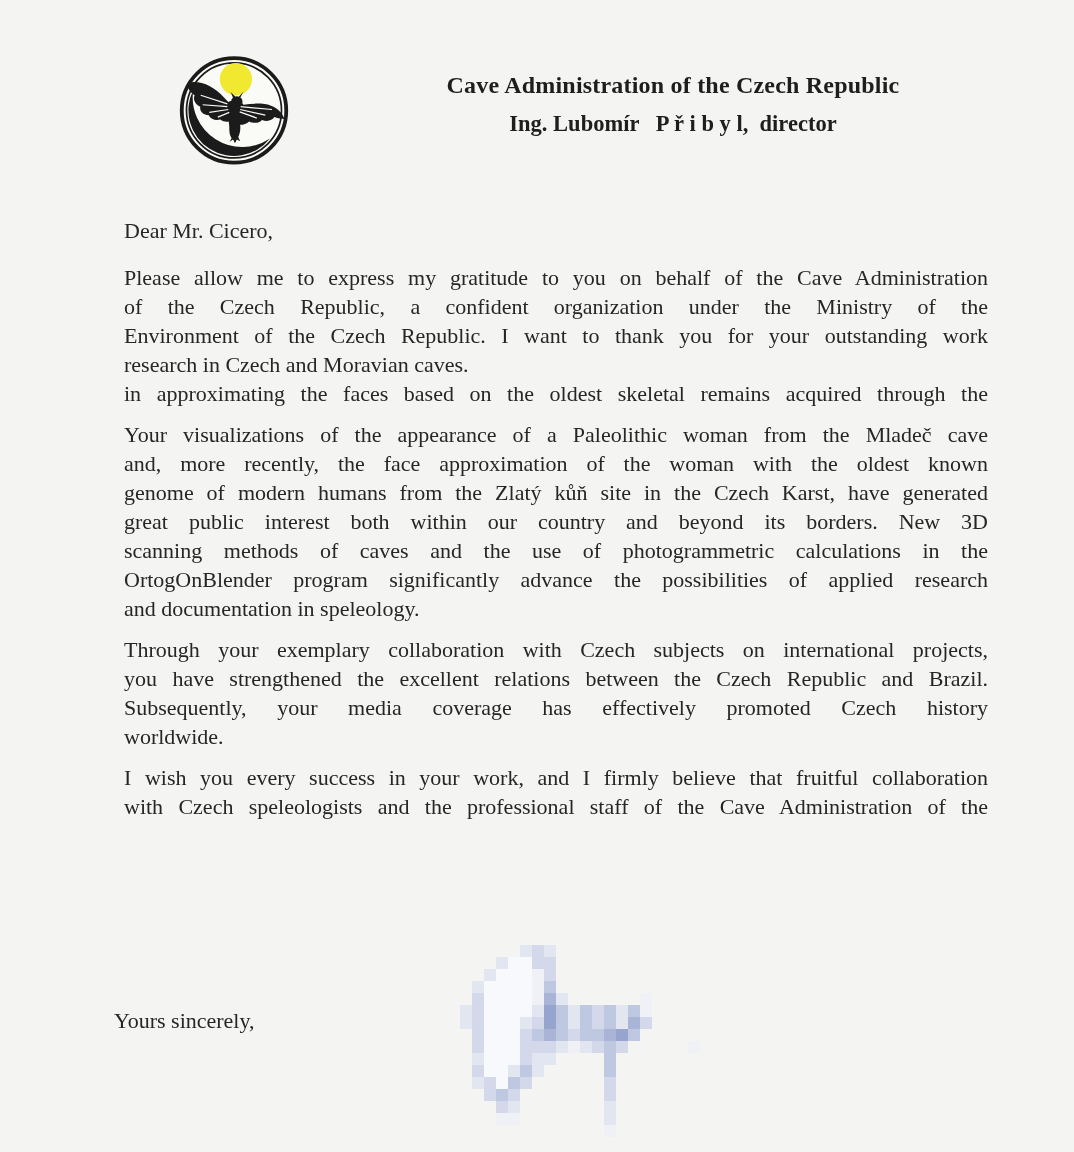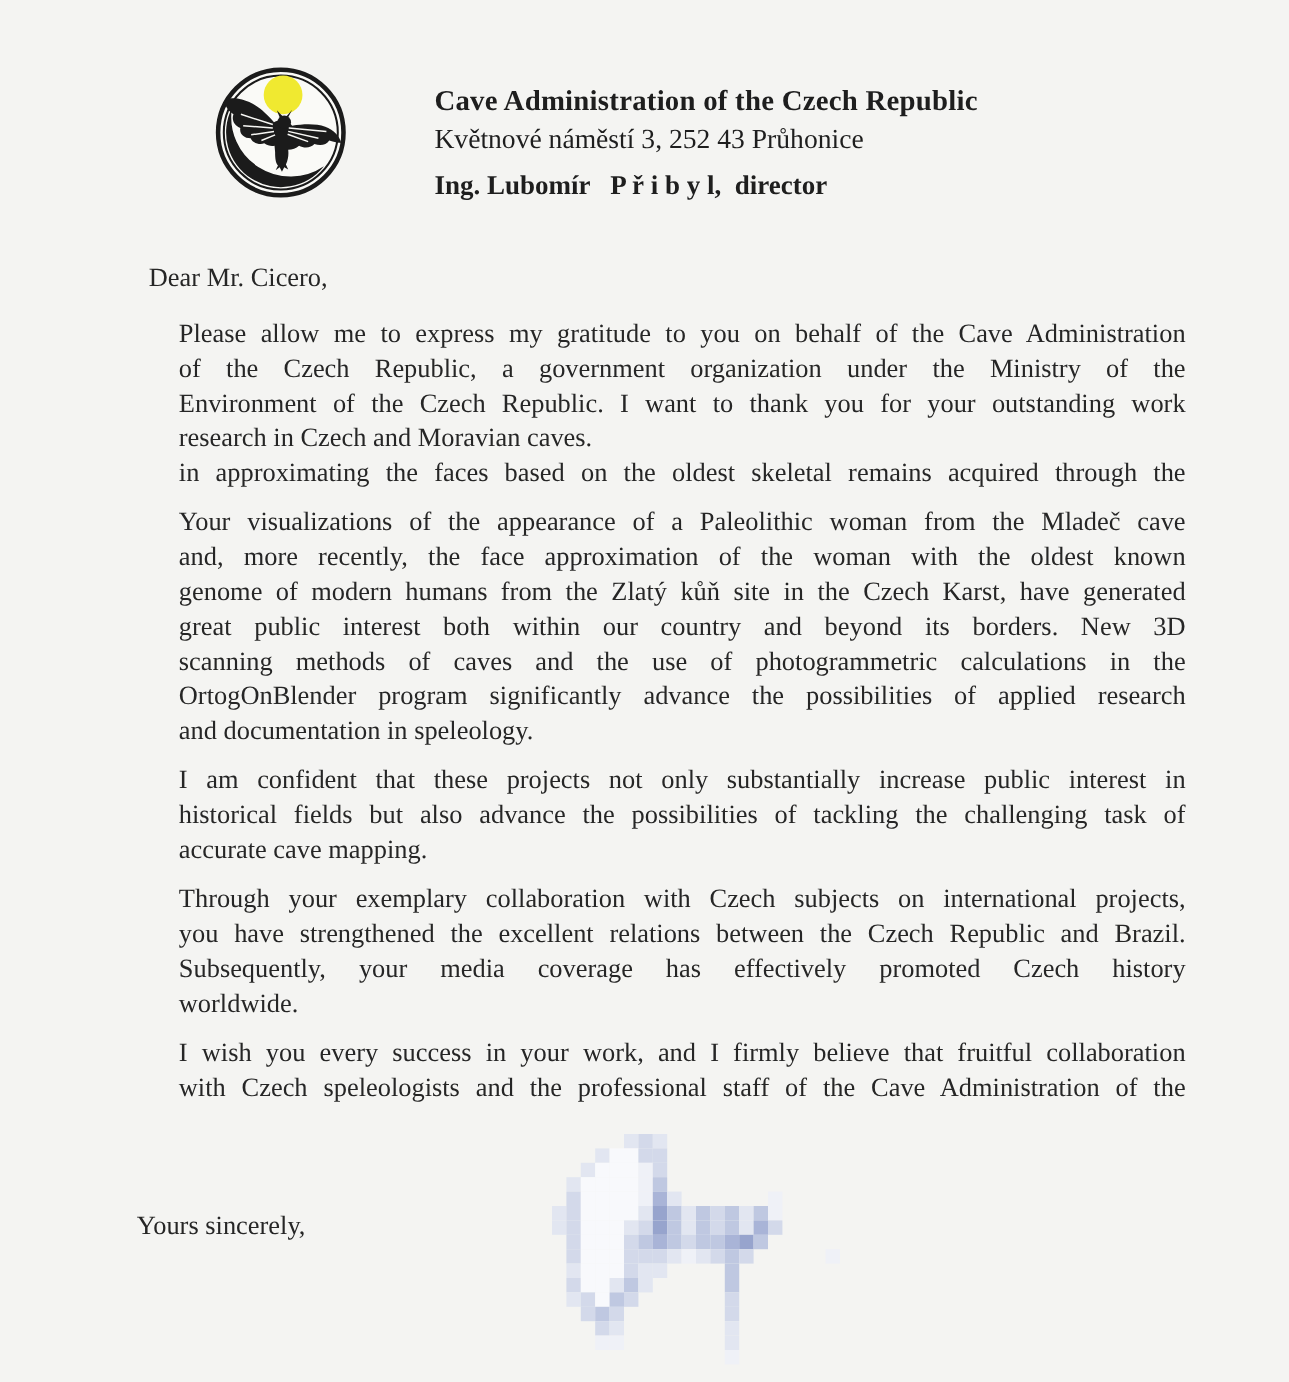--- a/index.html
+++ b/index.html
@@ -19,20 +19,21 @@
     top: 50px;
     width: 114px;
     height: 119px;
   }
   .logo svg { width: 100%; height: 100%; display: block; }
   .letterhead {
     position: absolute;
     left: 362px;
     top: 70px;
     width: 622px;
+    text-align: center;
     color: #1e1e1e;
   }
   .org {
     font-size: 24px;
     font-weight: bold;
     line-height: 30px;
     letter-spacing: 0.2px;
   }
   .addr {
     font-size: 23px;
@@ -47,21 +48,21 @@
   }
   .letter-body {
     position: absolute;
     left: 124px;
     top: 216px;
     width: 864px;
     font-size: 22px;
     line-height: 29px;
   }
   .salutation { margin-bottom: 18px; }
-  .para { margin-bottom: 12px; margin-left: 25px; }
+  .para { margin-bottom: 12px; }
   .line {
     text-align: justify;
     text-align-last: justify;
   }
   .line.last { text-align-last: left; }
   .closing {
     position: absolute;
     left: 114px;
     top: 1006px;
     font-size: 22px;
@@ -108,46 +109,40 @@
         C 91 53 80 53.5 70 55
         C 66 50 60 49 54 52 Z"></path>
       <circle cx="63" cy="52" r="6" fill="#1b1b1b"></circle>
       <path fill="#1b1b1b" d="M59.5 49 L56.5 41.5 L62.5 47.5 Z M66.5 47.5 L70 41 L63.5 48.5 Z"></path>
       <path stroke="#f7f7f4" stroke-width="1.3" fill="none" d="M53 54 L25 45 M53 57 L27 55 M54 60 L34 63 M55 63 L43 68 M67 57 L100 60 M66.5 60 L93 66 M66 62.5 L84 69"></path>
     </svg>
   </div>
 
   <div class="letterhead">
     <div class="org">Cave Administration of the Czech Republic</div>
-    <div class="addr">Květnové náměstí 3, 252 43 Průhonice</div>
     <div class="director">Ing. Lubomír   P ř i b y l,  director</div>
   </div>
 
   <div class="letter-body">
     <div class="salutation">Dear Mr. Cicero,</div>
     <div class="para">
         <div class="line">Please allow me to express my gratitude to you on behalf of the Cave Administration</div>
-        <div class="line">of the Czech Republic, a government organization under the Ministry of the</div>
+        <div class="line">of the Czech Republic, a confident organization under the Ministry of the</div>
         <div class="line">Environment of the Czech Republic. I want to thank you for your outstanding work</div>
         <div class="line last">research in Czech and Moravian caves.</div>
         <div class="line">in approximating the faces based on the oldest skeletal remains acquired through the</div>
       </div>
     <div class="para">
         <div class="line">Your visualizations of the appearance of a Paleolithic woman from the Mladeč cave</div>
         <div class="line">and, more recently, the face approximation of the woman with the oldest known</div>
         <div class="line">genome of modern humans from the Zlatý kůň site in the Czech Karst, have generated</div>
         <div class="line">great public interest both within our country and beyond its borders. New 3D</div>
         <div class="line">scanning methods of caves and the use of photogrammetric calculations in the</div>
         <div class="line">OrtogOnBlender program significantly advance the possibilities of applied research</div>
         <div class="line last">and documentation in speleology.</div>
-      </div>
-    <div class="para">
-        <div class="line">I am confident that these projects not only substantially increase public interest in</div>
-        <div class="line">historical fields but also advance the possibilities of tackling the challenging task of</div>
-        <div class="line last">accurate cave mapping.</div>
       </div>
     <div class="para">
         <div class="line">Through your exemplary collaboration with Czech subjects on international projects,</div>
         <div class="line">you have strengthened the excellent relations between the Czech Republic and Brazil.</div>
         <div class="line">Subsequently, your media coverage has effectively promoted Czech history</div>
         <div class="line last">worldwide.</div>
       </div>
     <div class="para">
         <div class="line">I wish you every success in your work, and I firmly believe that fruitful collaboration</div>
         <div class="line">with Czech speleologists and the professional staff of the Cave Administration of the</div>

